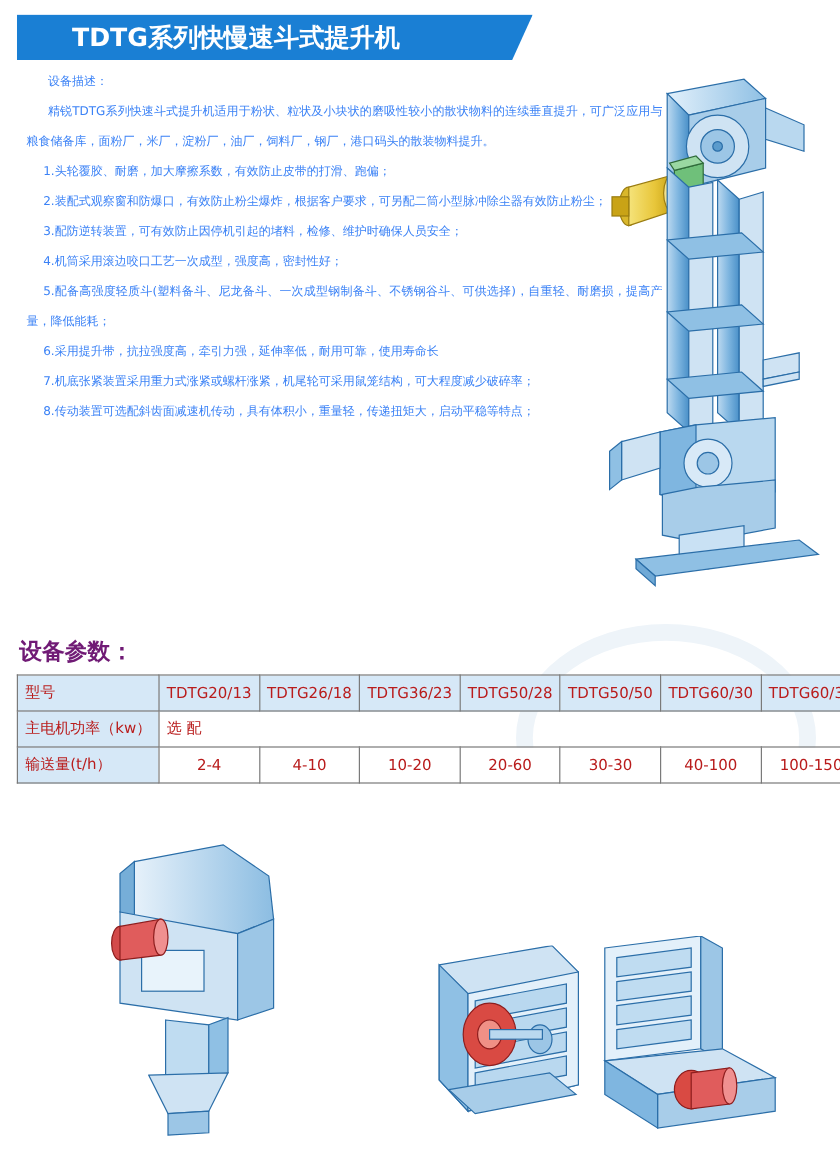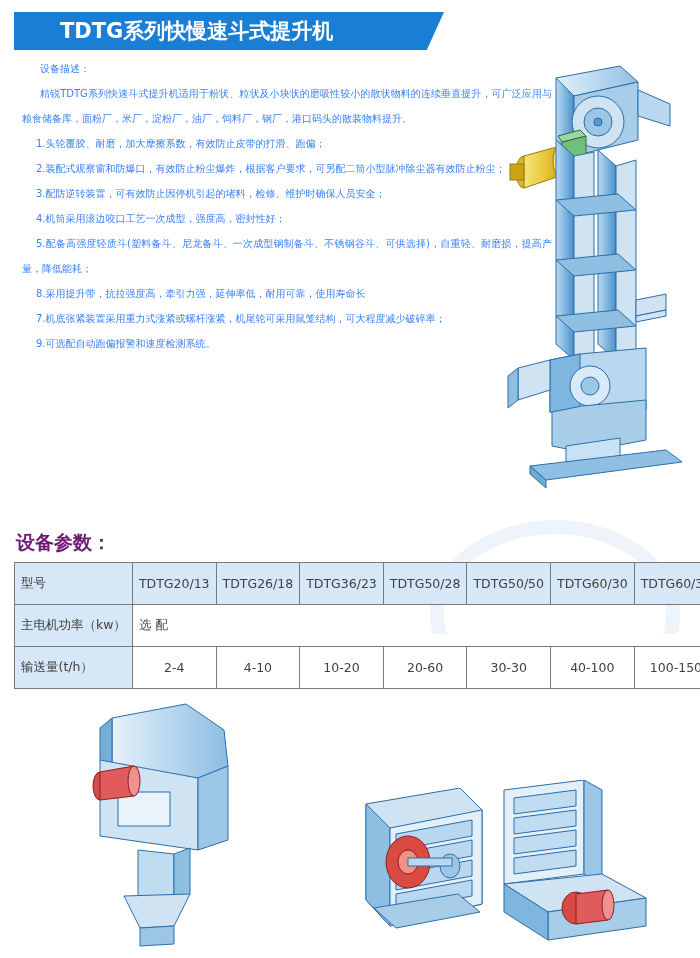--- a/index.html
+++ b/index.html
@@ -90,23 +90,23 @@
     position: absolute;
     left: 14px;
     top: 562px;
     width: 672px;
     border-collapse: collapse;
     font-size: 12.5px;
   }
   .param-table td {
     border: 1px solid #7a7a7a;
     height: 30px;
-    padding: 12px 6px;
+    padding: 0 6px;
     vertical-align: middle;
-    color: #404040;
+    color: #b91c1c;
     white-space: nowrap;
     margin-left: 44px;
   }
   .param-table td.rowhead {
     background: #d6e8f7;
     width: 104px;
     text-align: left;
   }
   .param-table td.model {
     background: #d6e8f7;
@@ -153,23 +153,23 @@
   <div class="watermark"></div>
 
   <div class="desc">
     <p class="head">设备描述：</p>
     <p class="indent">精锐TDTG系列快速斗式提升机适用于粉状、粒状及小块状的磨吸性较小的散状物料的连续垂直提升，可广泛应用与粮食储备库，面粉厂，米厂，淀粉厂，油厂，饲料厂，钢厂，港口码头的散装物料提升。</p>
     <p class="item">1.头轮覆胶、耐磨，加大摩擦系数，有效防止皮带的打滑、跑偏；</p>
     <p class="item">2.装配式观察窗和防爆口，有效防止粉尘爆炸，根据客户要求，可另配二筒小型脉冲除尘器有效防止粉尘；</p>
     <p class="item">3.配防逆转装置，可有效防止因停机引起的堵料，检修、维护时确保人员安全；</p>
     <p class="item">4.机筒采用滚边咬口工艺一次成型，强度高，密封性好；</p>
     <p class="item">5.配备高强度轻质斗(塑料备斗、尼龙备斗、一次成型钢制备斗、不锈钢谷斗、可供选择)，自重轻、耐磨损，提高产量，降低能耗；</p>
-    <p class="item">8.采用提升带，抗拉强度高，牵引力强，延伸率低，耐用可靠，使用寿命长</p>
+    <p class="item">6.采用提升带，抗拉强度高，牵引力强，延伸率低，耐用可靠，使用寿命长</p>
     <p class="item">7.机底张紧装置采用重力式涨紧或螺杆涨紧，机尾轮可采用鼠笼结构，可大程度减少破碎率；</p>
-    <p class="item">9.可选配自动跑偏报警和速度检测系统。</p>
+    <p class="item">8.传动装置可选配斜齿面减速机传动，具有体积小，重量轻，传递扭矩大，启动平稳等特点；</p>
   </div>
 
   <div class="params-heading">设备参数：</div>
 
   <table class="param-table">
     <tbody>
       <tr>
         <td class="rowhead">型号</td>
         <td class="model">TDTG20/13</td>
         <td class="model">TDTG26/18</td>

